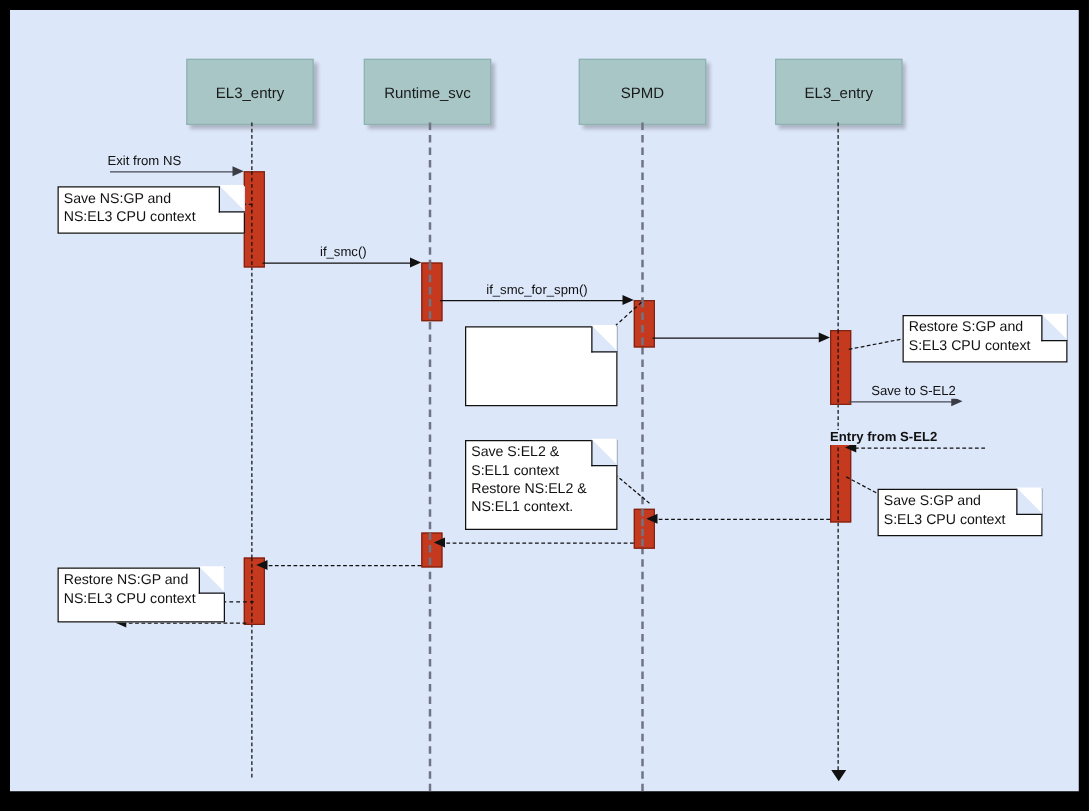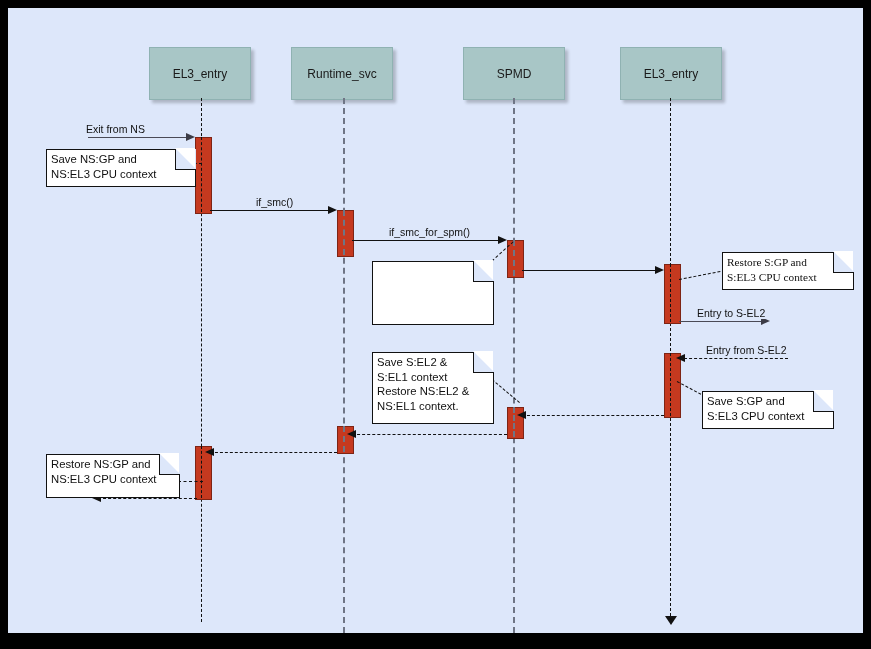--- a/index.html
+++ b/index.html
@@ -139,25 +139,25 @@
 
     <div class="msg solid" style="left:344px;top:232px;width:147px;"></div>
     <div class="head-r" style="left:490px;top:227.5px;"></div>
     <div class="msg-label" style="left:379px;top:218px;">if_smc_for_spm()</div>
 
     <div class="msg solid" style="left:514px;top:262px;width:134px;"></div>
     <div class="head-r" style="left:647px;top:257.5px;"></div>
 
     <div class="msg solid-gray" style="left:671px;top:313px;width:83px;"></div>
     <div class="head-r gray" style="left:753px;top:308.5px;"></div>
-    <div class="msg-label" style="left:687px;top:299px;">Entry to S-EL2</div>
+    <div class="msg-label" style="left:687px;top:299px;">Save to S-EL2</div>
 
     <div class="msg dash" style="left:676px;top:350px;width:104px;"></div>
     <div class="head-l" style="left:668px;top:345.5px;"></div>
-    <div class="msg-label" style="left:696px;top:336px;">Entry from S-EL2</div>
+    <div class="msg-label" style="left:654px;top:336px;font-weight:bold;">Entry from S-EL2</div>
 
     <div class="msg dash" style="left:514px;top:407px;width:142px;"></div>
     <div class="head-l" style="left:509px;top:402.5px;"></div>
 
     <div class="msg dash" style="left:344px;top:426px;width:155px;"></div>
     <div class="head-l" style="left:339px;top:421.5px;"></div>
 
     <div class="msg dash" style="left:202px;top:444px;width:127px;"></div>
     <div class="head-l" style="left:197px;top:439.5px;"></div>
 
@@ -176,21 +176,21 @@
       <div class="note-inner">
         <div>Save NS:GP and</div>
         <div>NS:EL3 CPU context</div>
       </div>
     </div>
 
     <div class="note" style="left:364px;top:253px;width:122px;height:64px;">
       <div class="fold"></div>
     </div>
 
-    <div class="note" style="left:714px;top:244px;width:132px;height:38px;font-family:Liberation Serif, serif;">
+    <div class="note" style="left:714px;top:244px;width:132px;height:38px;">
       <div class="fold"></div>
       <div class="note-inner">
         <div>Restore S:GP and</div>
         <div>S:EL3 CPU context</div>
       </div>
     </div>
 
     <div class="note" style="left:364px;top:344px;width:122px;height:72px;">
       <div class="fold"></div>
       <div class="note-inner">

